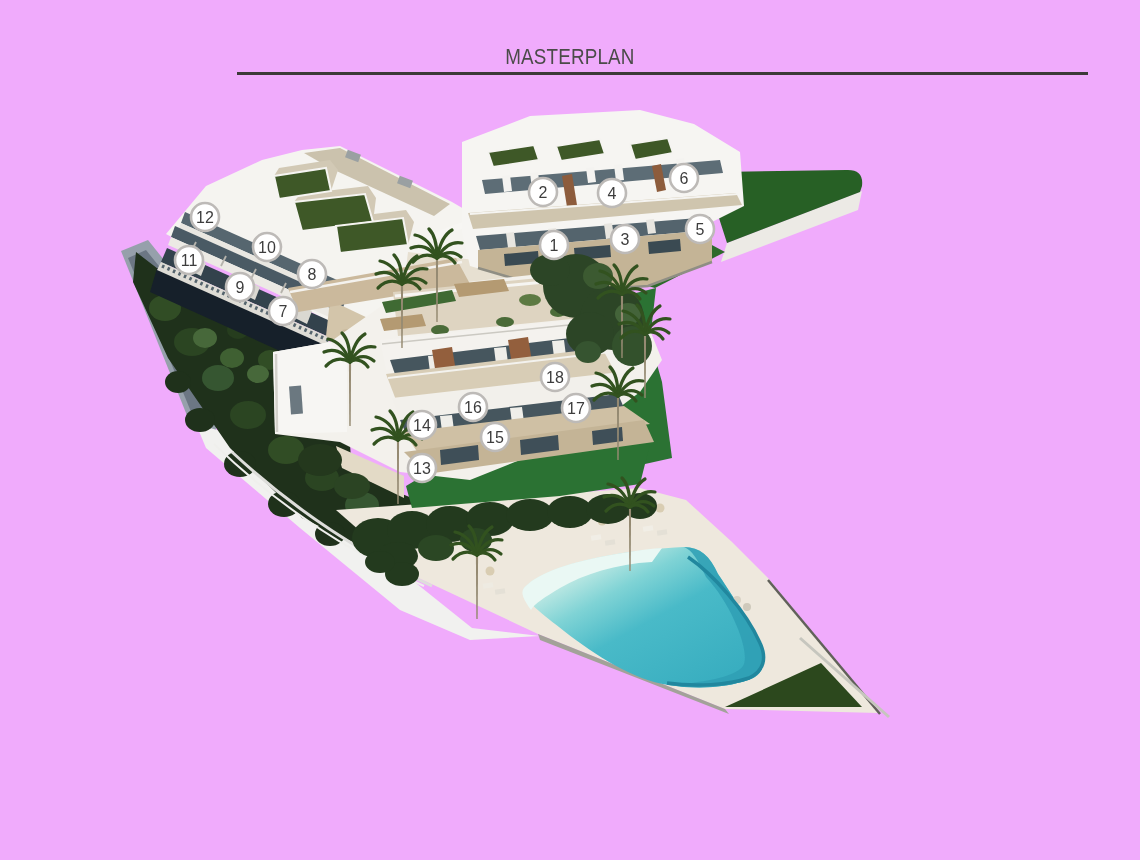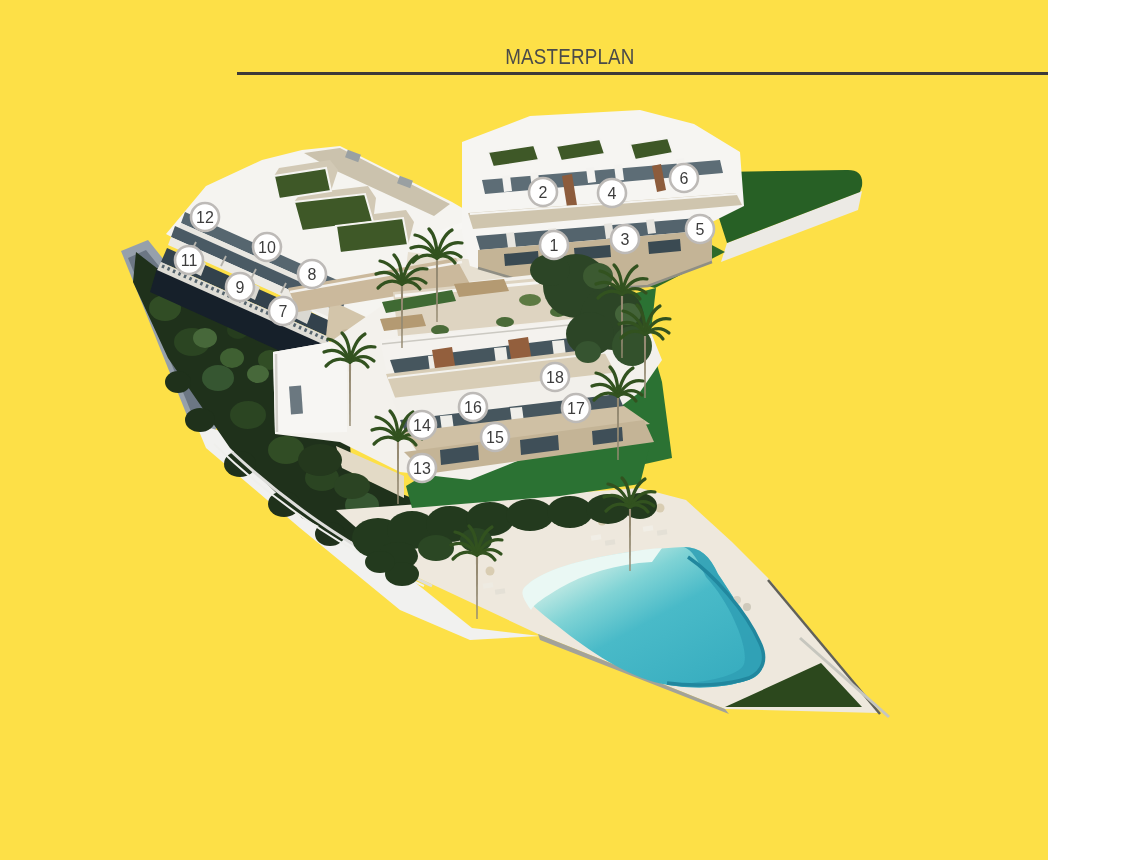--- a/index.html
+++ b/index.html
@@ -1,16 +1,16 @@
 <!DOCTYPE html>
 <html><head>
 <meta charset="utf-8">
 <style>
   html,body{margin:0;padding:0;background:#ffffff;}
-  #page{position:relative;width:1048px;height:860px;background:#fde047;overflow:hidden;
+  #page{position:relative;width:1140px;height:860px;background:#f0abfc;overflow:hidden;
         font-family:"Liberation Sans", sans-serif;}
   #title{position:absolute;left:0;top:45px;width:1140px;text-align:center;
          font-size:21.5px;color:#4b4b49;letter-spacing:0.2px;}
   #title span{display:inline-block;transform:scaleX(0.875);transform-origin:50% 50%;}
   #rule{position:absolute;left:237px;top:72px;width:851px;height:3px;background:#3d3a38;}
 </style>
 </head>
 <body>
 <div id="page">
   <div id="title"><span>MASTERPLAN</span></div>

